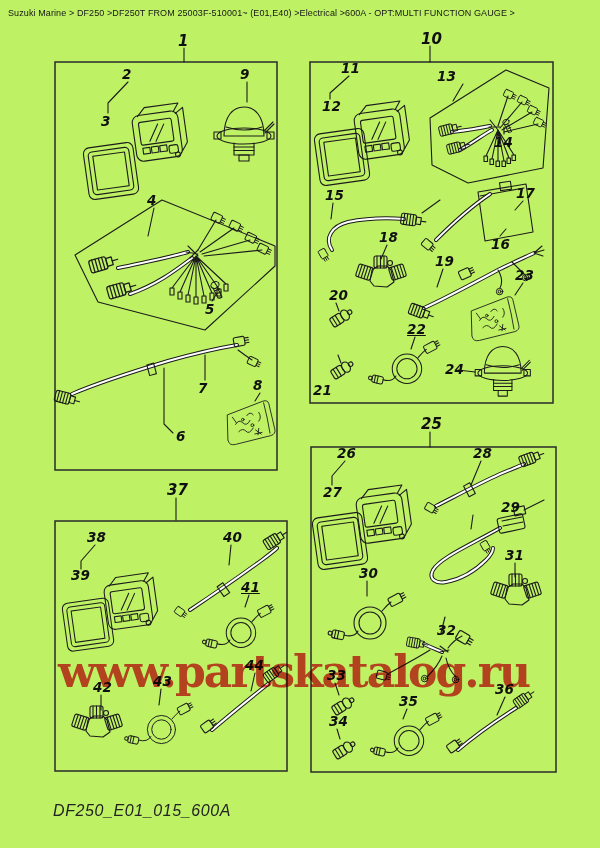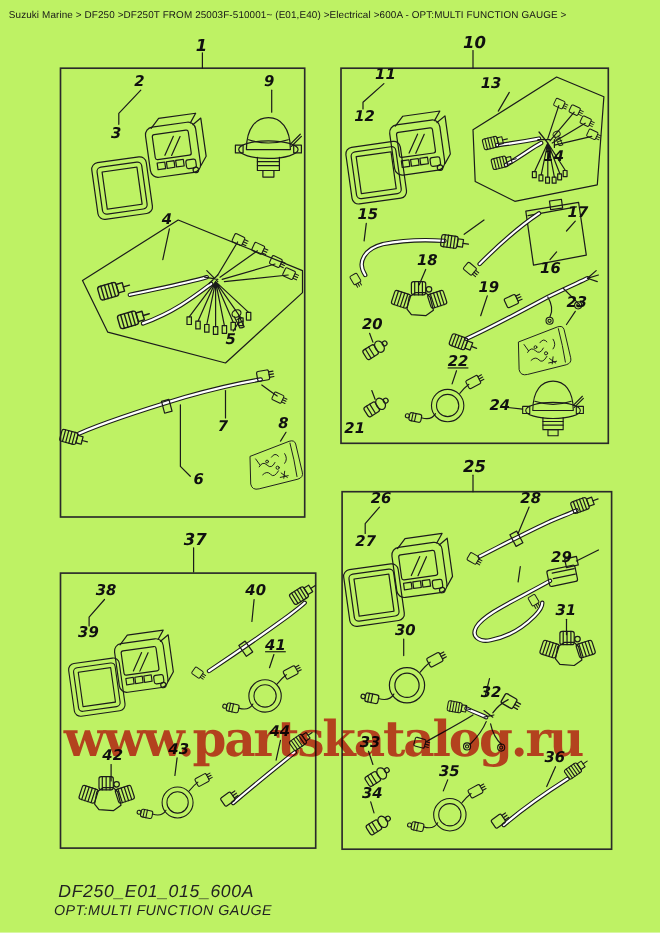--- a/index.html
+++ b/index.html
@@ -392,14 +392,13 @@
     <div class="callout big" style="left: 167px; top: 483px;">37</div>
     <div class="callout" style="left: 87px; top: 531px;">38</div>
     <div class="callout" style="left: 71px; top: 569px;">39</div>
     <div class="callout" style="left: 223px; top: 531px;">40</div>
     <div class="callout" style="left: 241px; top: 581px; text-decoration: underline;">41</div>
     <div class="callout" style="left: 93px; top: 681px;">42</div>
     <div class="callout" style="left: 153px; top: 675px;">43</div>
     <div class="callout" style="left: 245px; top: 659px;">44</div>
     <div id="watermark" style="color: rgb(237, 28, 36);">www.partskatalog.ru</div>
   <div id="footer-code">DF250_E01_015_600A</div>
-  <div id="footer-caption">OPT:MULTI FUNCTION GAUGE</div>
 </div>
 
 </body></html>

